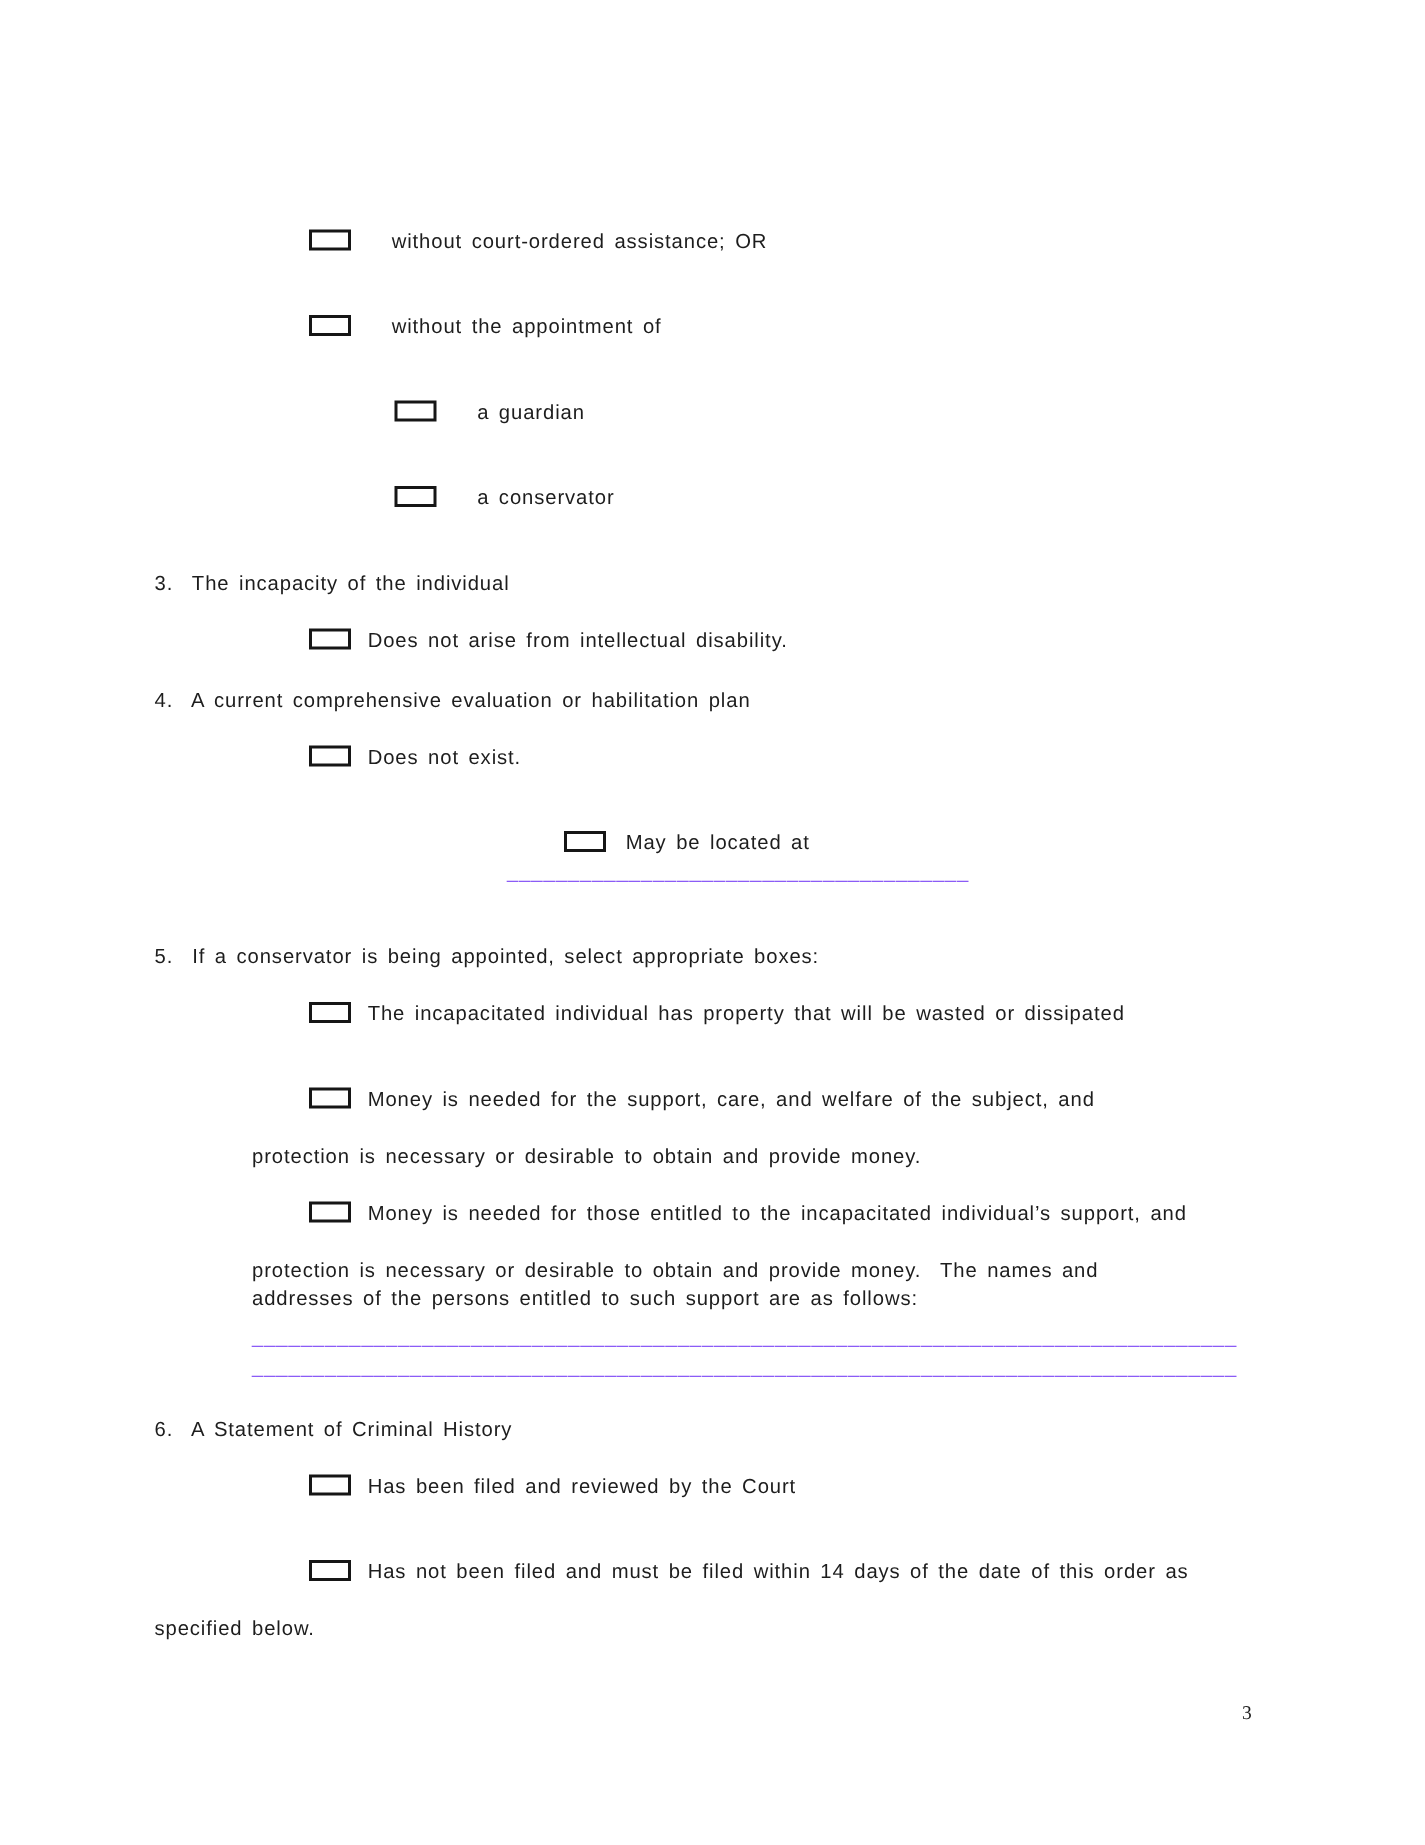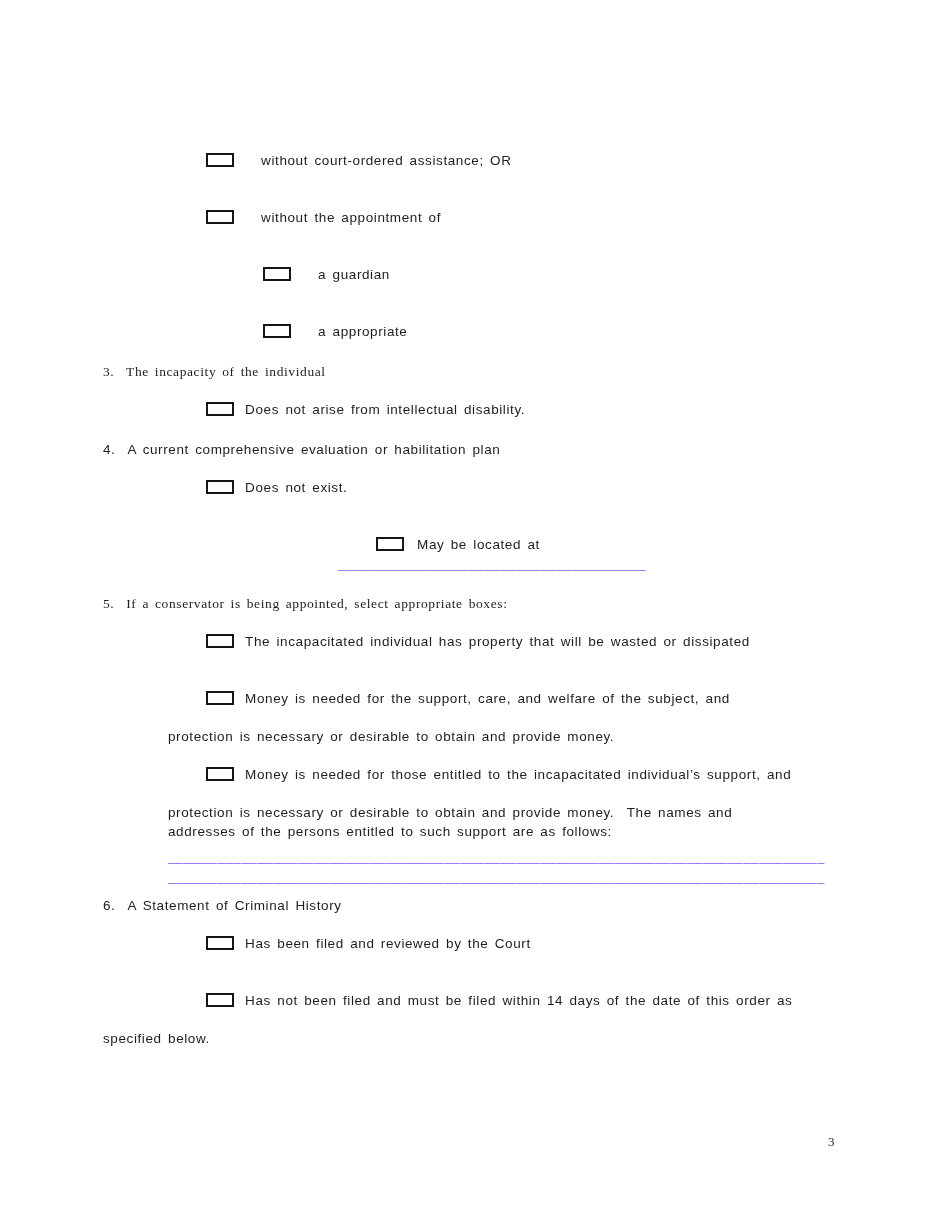--- a/index.html
+++ b/index.html
@@ -29,21 +29,21 @@
     vertical-align:-2px;
   }
   .g11{margin-right:11px;}
   .g27{margin-right:27px;}
   .g13{margin-right:13px;}
   .ml18{margin-left:18px;}
   
   .blank{color:#8b5cf6;word-spacing:0;}
   .blankrow{line-height:20px;white-space:pre;}
   
-  .mt19{margin-top:2px;font-family:Liberation Serif, serif;} .mt18{margin-top:2px;} .mt9{margin-top:9px;}  .mt6{margin-top:6px;}
+  .mt19{margin-top:19px;} .mt18{margin-top:2px;} .mt9{margin-top:22px;}  .mt6{margin-top:6px;}
   .pagenum{
     position:absolute;left:828px;top:1132px;
     font-family:"Liberation Serif",serif;font-size:13px;color:#222;
     letter-spacing:0;word-spacing:0;
   }
 </style>
 </head>
 <body>
 
 <div class="page">
@@ -52,21 +52,21 @@
     <div class="row i-cb1">
       <span class="cb g27"></span><span>without court-ordered assistance; OR</span>
     </div>
     <div class="row i-cb1">
       <span class="cb g27"></span><span>without the appointment of</span>
     </div>
     <div class="row i-cb2">
       <span class="cb g27"></span><span>a guardian</span>
     </div>
     <div class="row i-cb2">
-      <span class="cb g27"></span><span>a appropriate</span>
+      <span class="cb g27"></span><span>a conservator</span>
     </div>
 
     <div class="row mt19">3.  The incapacity of the individual</div>
     <div class="row i-cb1">
       <span class="cb g11"></span><span>Does not arise from intellectual disability.</span>
     </div>
 
     <div class="row mt18">4.  A current comprehensive evaluation or habilitation plan</div>
     <div class="row i-cb1">
       <span class="cb g11"></span><span>Does not exist.</span>

